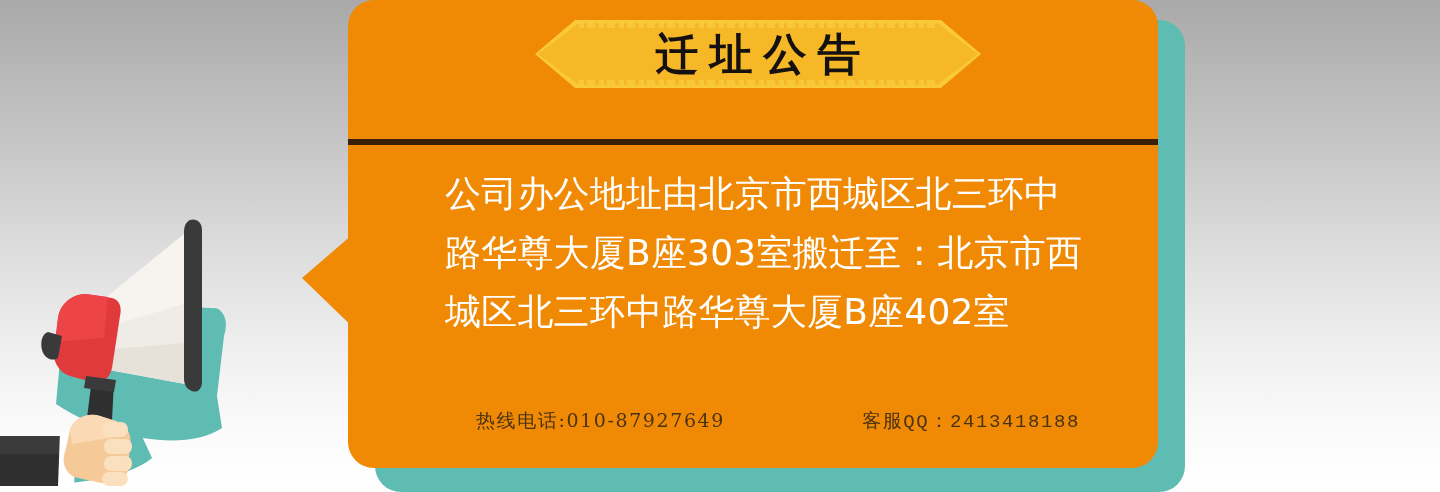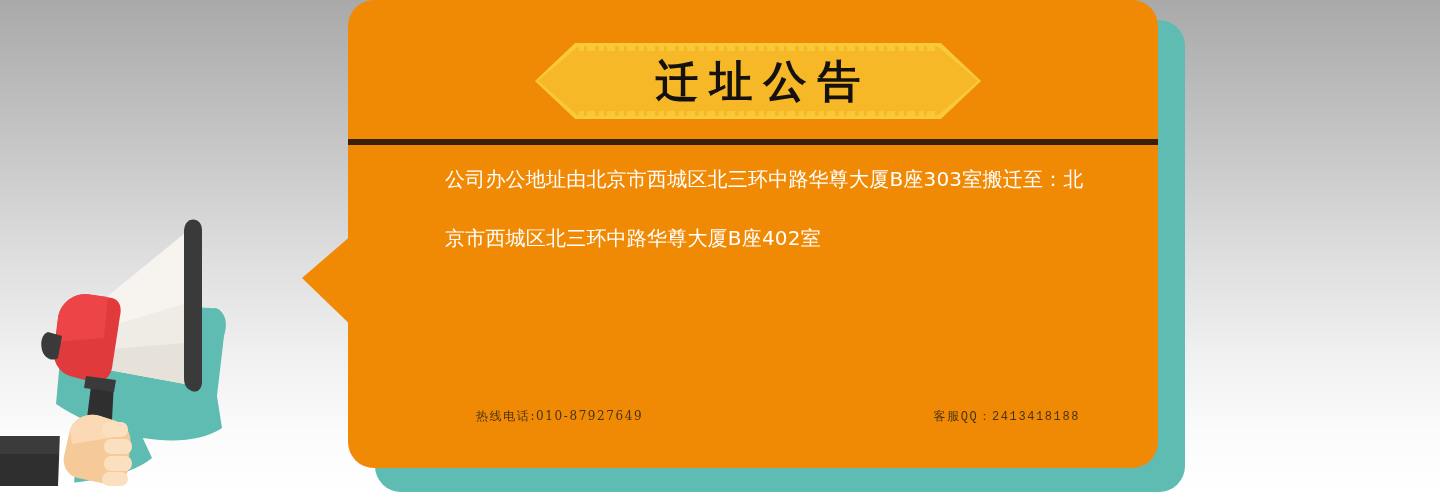--- a/index.html
+++ b/index.html
@@ -60,23 +60,23 @@
     height: 0;
     border-top: 50px solid transparent;
     border-bottom: 56px solid transparent;
     border-right: 58px solid #f08a05;
   }
 
   
   .banner-wrap {
     position: absolute;
     left: 535px;
-    top: 43px;
+    top: 20px;
     width: 446px;
-    height: 76px;
+    height: 68px;
   }
   .banner-glow {
     position: absolute;
     inset: 0;
     background: #f9c93a;
     clip-path: polygon(0% 50%, 9% 0%, 91% 0%, 100% 50%, 91% 100%, 9% 100%);
   }
   .banner-face {
     position: absolute;
     left: 3px; top: 4px; right: 3px; bottom: 4px;
@@ -120,41 +120,41 @@
     top: 139px;
     width: 810px;
     height: 6px;
     background: #3a2008;
   }
 
   
   .body-text {
     position: absolute;
     left: 445px;
-    top: 150px;
+    top: 164px;
     width: 646px;
     color: #ffffff;
-    font-size: 20px;
+    font-size: 36px;
     line-height: 59px;
     font-weight: 400;
     letter-spacing: 0.2px;
     font-family: "DejaVu Sans", "Liberation Sans", sans-serif;
   }
 
   
   .footer {
     position: absolute;
     left: 448px;
     top: 408px;
     width: 660px;
     display: flex;
     justify-content: space-between;
     align-items: center;
     color: #4a3312;
-    font-size: 12px;
+    font-size: 19px;
     letter-spacing: 1.6px;
     font-family: "DejaVu Serif", "Liberation Serif", serif;
   }
   .footer .f-right { margin-right: 28px; font-family: Liberation Mono, monospace; }
   .footer .f-left  { margin-left: 28px; }
 
   
   .mega {
     position: absolute;
     left: 0px;

